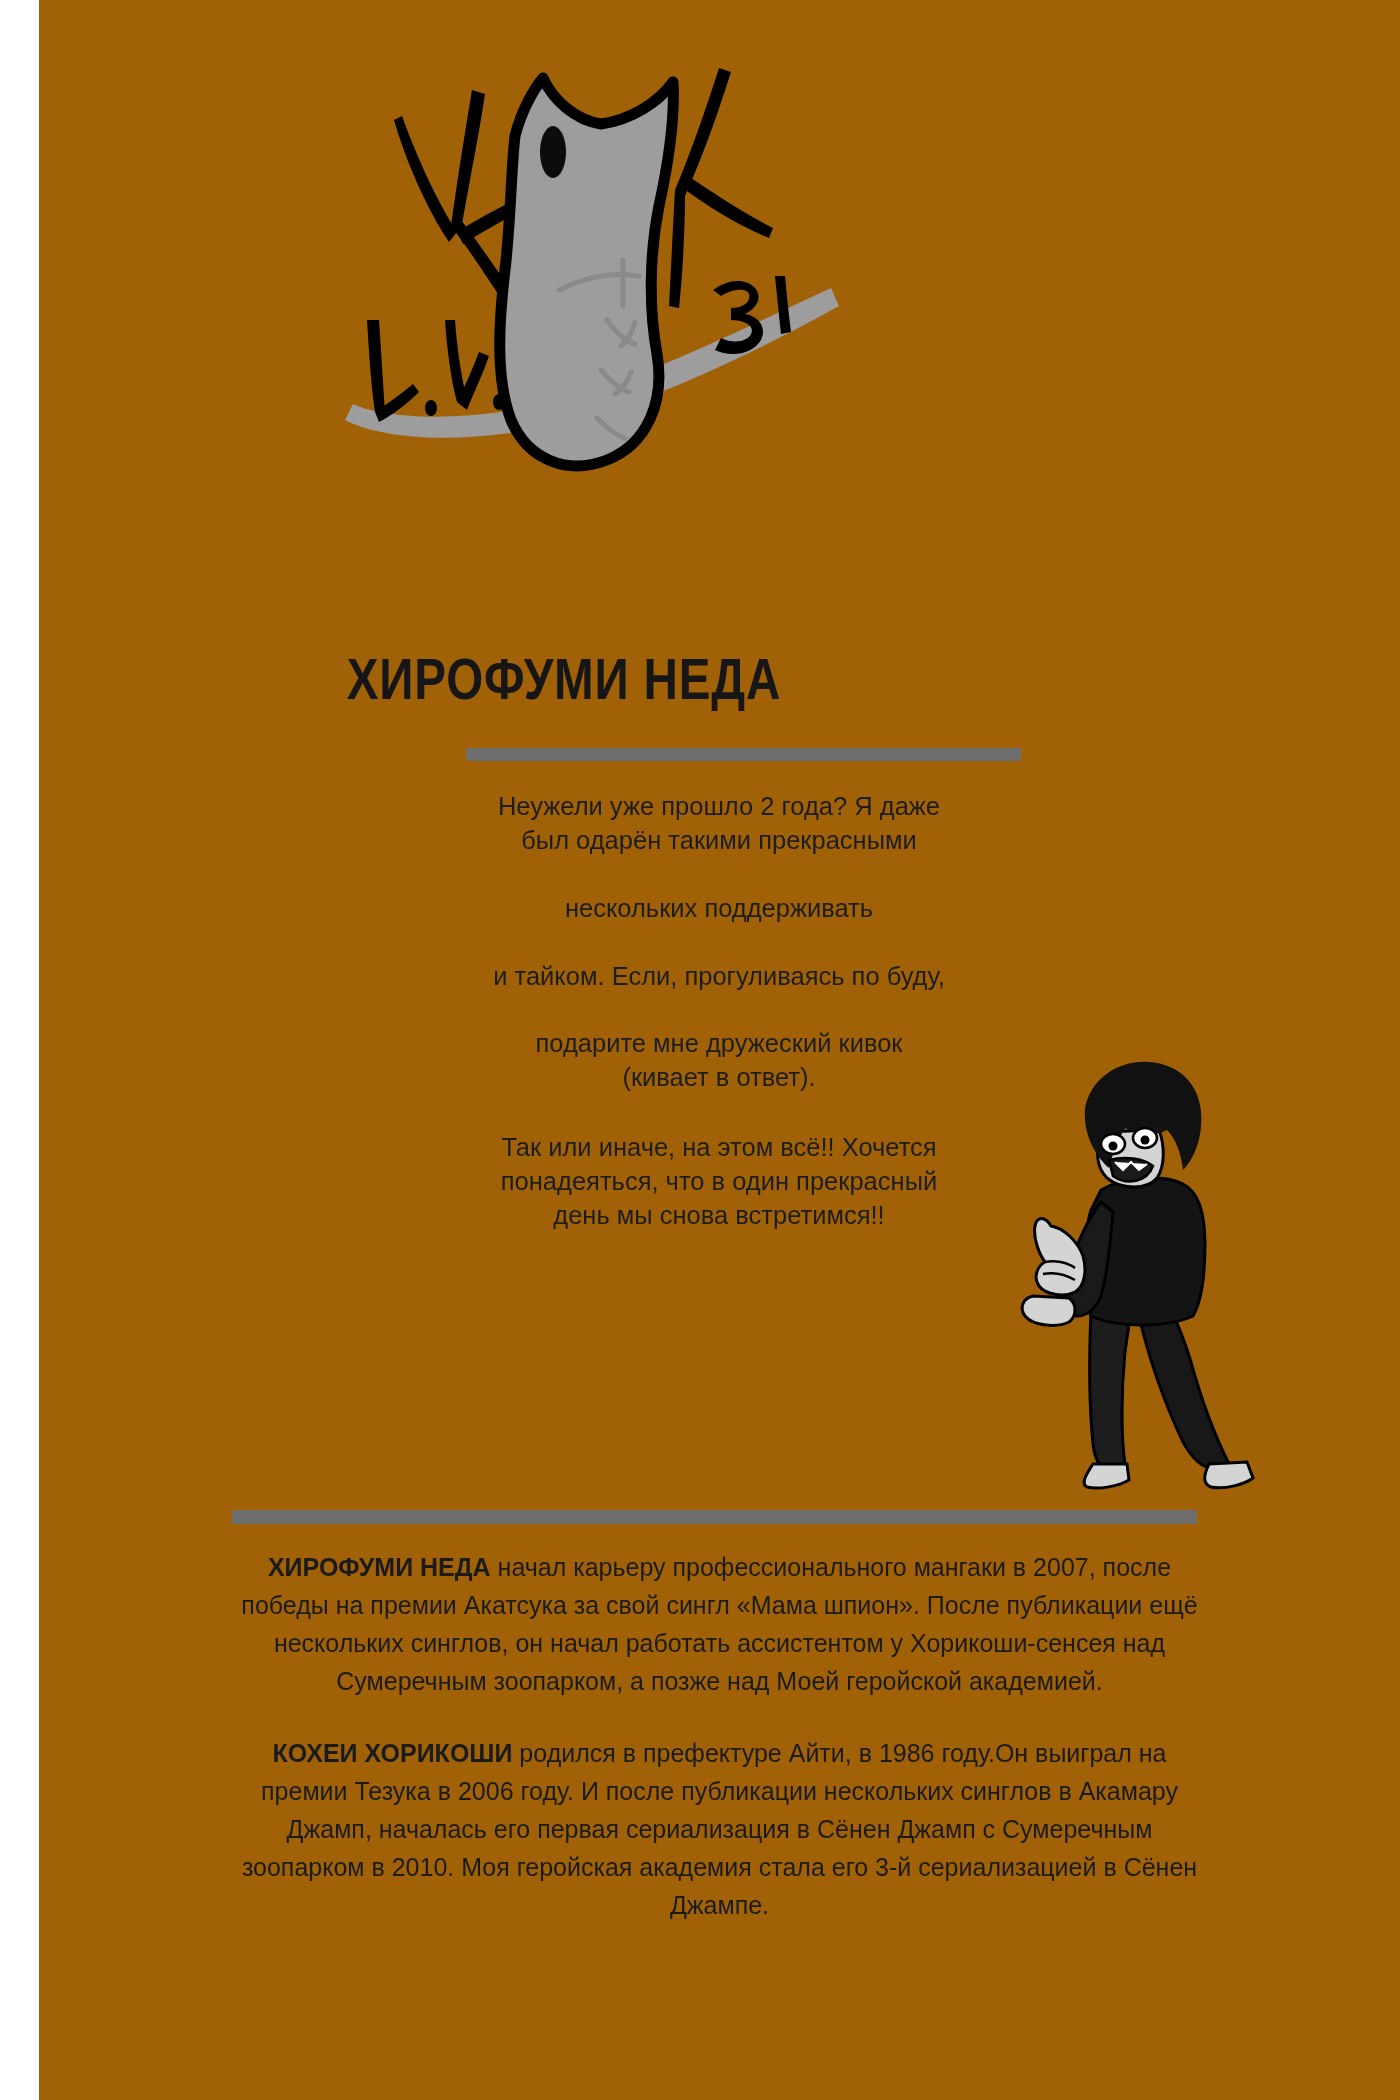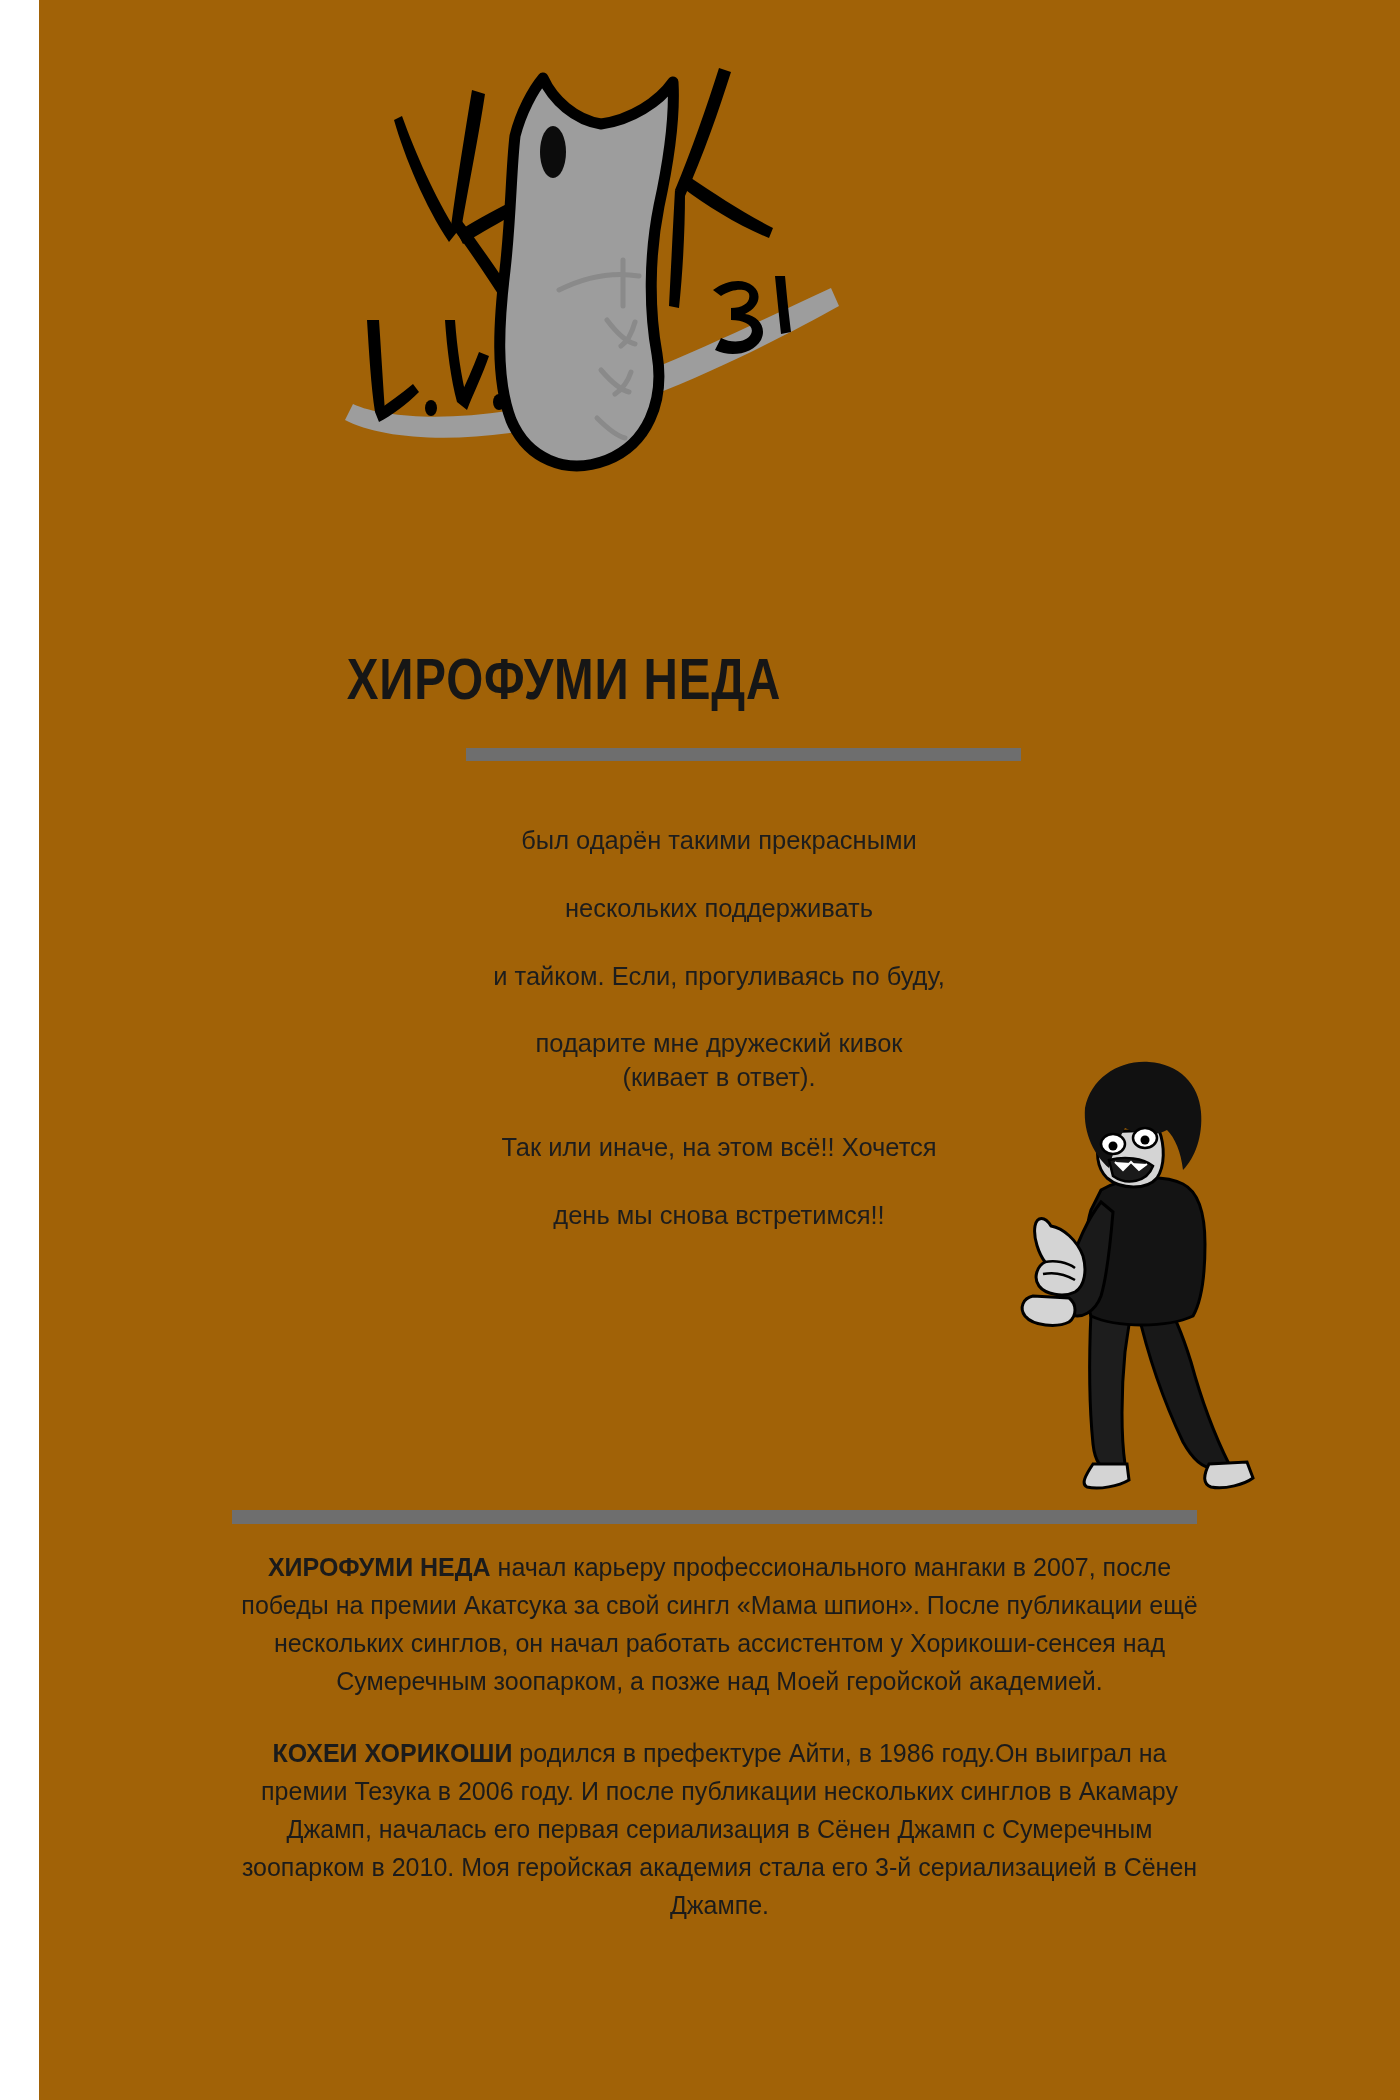--- a/index.html
+++ b/index.html
@@ -174,33 +174,33 @@
       </g>
     </svg>
   </div>
 
   <div class="title">ХИРОФУМИ НЕДА</div>
 
   <div class="rule rule-top"></div>
 
   <div class="quote">
     <p>
-      <br>
+      <span>Неужели уже прошло 2 года? Я даже</span><br>
       <span>был одарён такими прекрасными</span><br>
       <br>
       <span>нескольких поддерживать</span><br>
       <br>
       <span>и тайком. Если, прогуливаясь по буду,</span><br>
       <br>
       <span>подарите мне дружеский кивок</span><br>
       <span>(кивает в ответ).</span>
     </p>
     <p>
       <span>Так или иначе, на этом всё!! Хочется</span><br>
-      <br>
+      <span>понадеяться, что в один прекрасный</span><br>
       <span>день мы снова встретимся!!</span>
     </p>
   </div>
 
   <div class="figure-wrap">
     <svg viewBox="0 0 290 450" xmlns="http://www.w3.org/2000/svg">
 
       <path d="M140 268 C 150 312, 166 360, 186 402 C 196 420, 206 428, 216 428
                L 232 424 C 222 404, 206 366, 194 322 C 184 290, 176 272, 168 262 Z" fill="#181818" stroke="#000000" stroke-width="3"></path>
 

